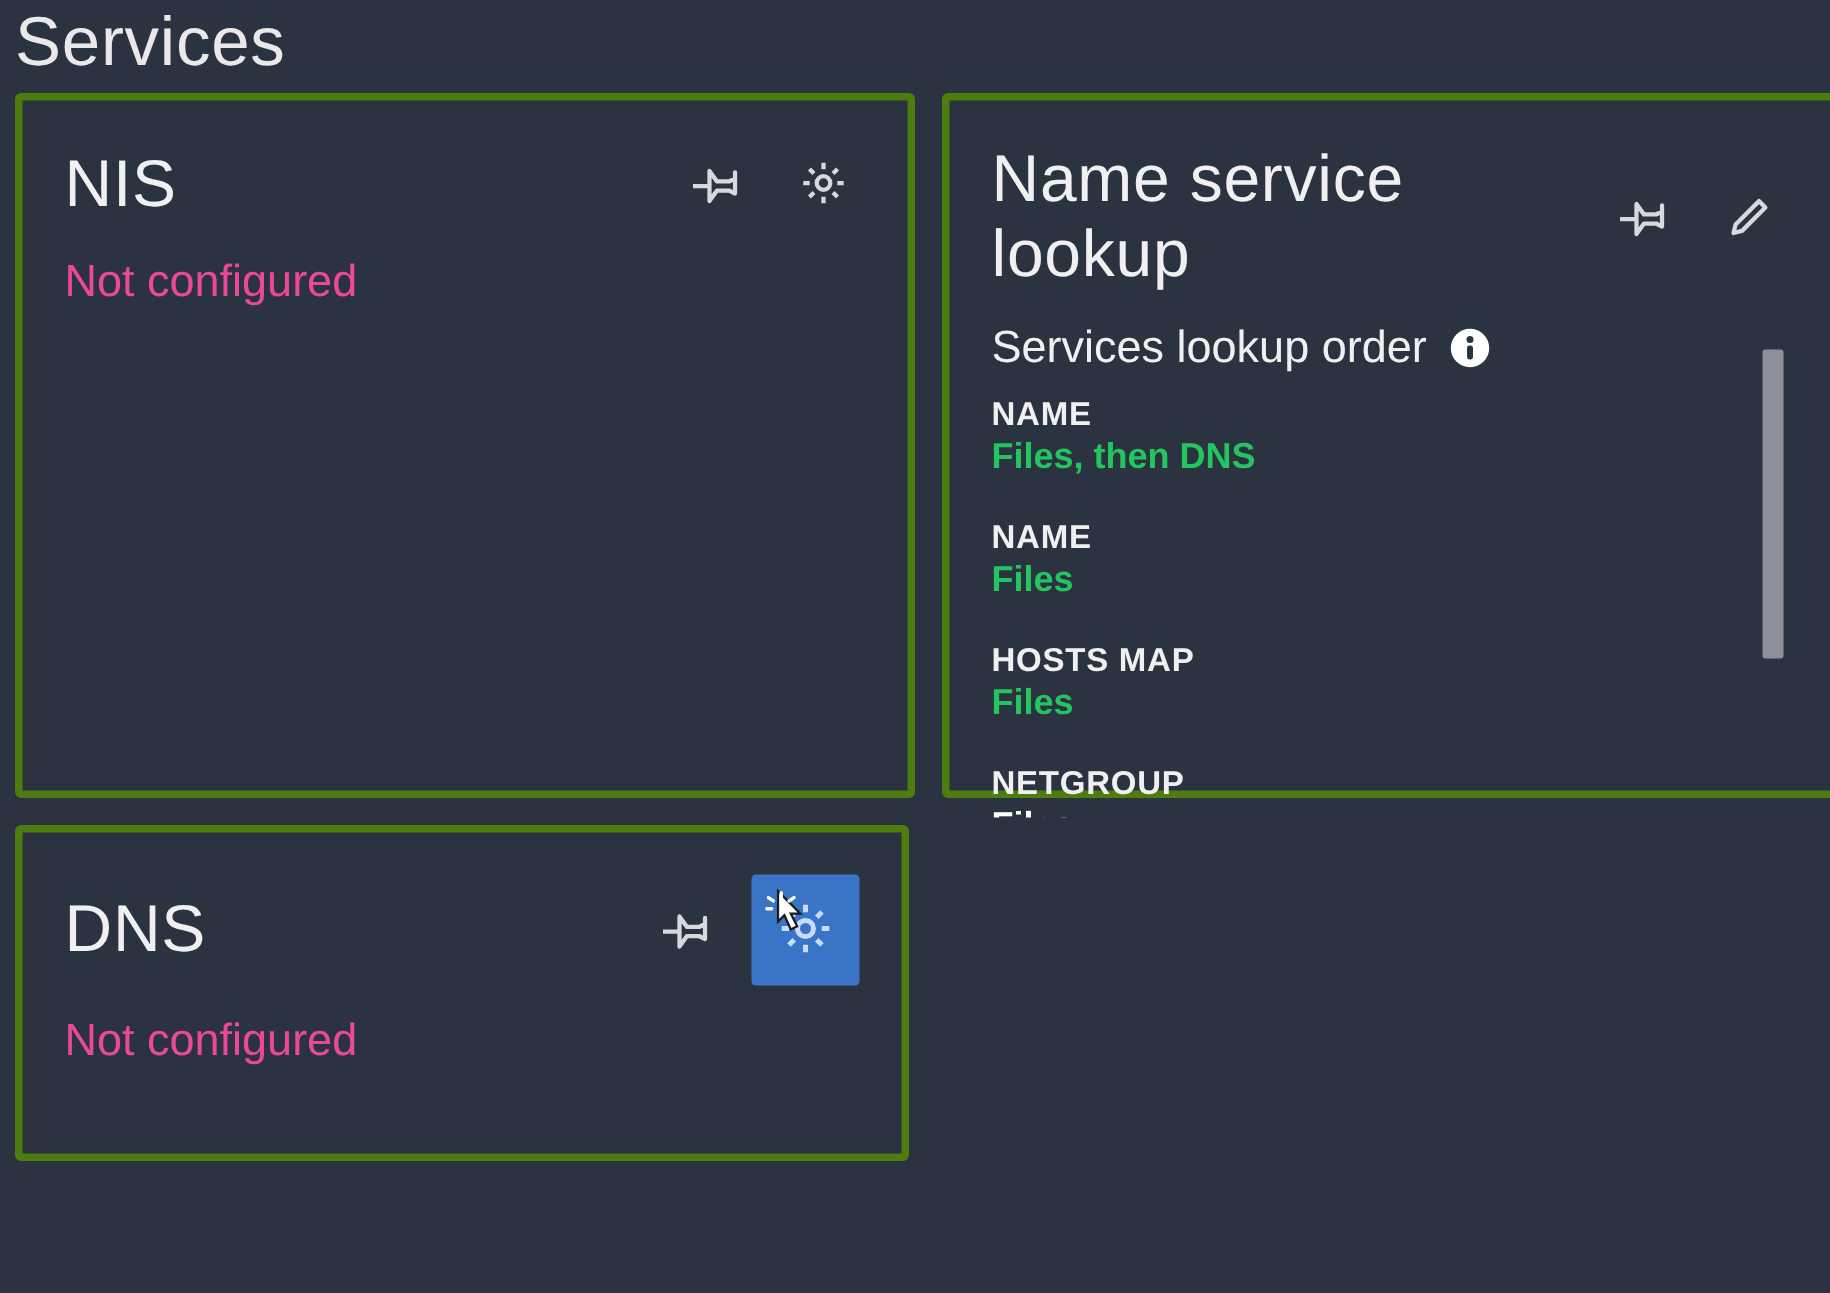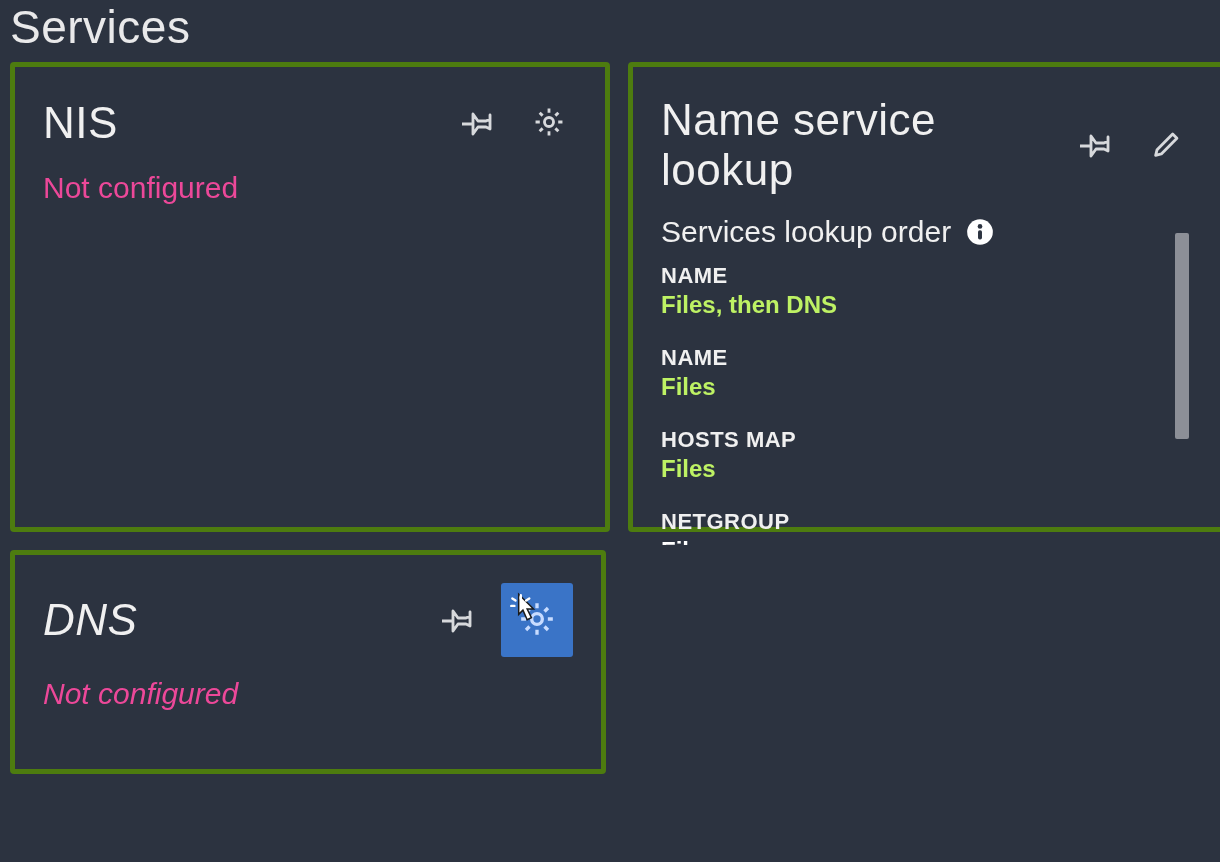--- a/index.html
+++ b/index.html
@@ -30,21 +30,21 @@
   }
   .card {
     border: 5px solid #4d7c0f;
     border-radius: 4px;
     background: #2c3340;
     padding: 28px 28px 20px 28px;
     position: relative;
   }
   .card-nis { height: 470px; }
   .card-nss { height: 470px; }
-  .card-dns { height: 224px; width: 596px; font-style: italic; }
+  .card-dns { height: 224px; width: 596px; }
   .card-header {
     display: flex;
     align-items: center;
     justify-content: space-between;
     margin-bottom: 20px;
   }
   .card-title {
     font-weight: 300;
     font-size: 44px;
     color: #f0f0f0;
@@ -110,21 +110,21 @@
   .svc-item:first-of-type { margin-top: 2px; }
   .svc-label {
     font-size: 22px;
     font-weight: 600;
     color: #f0f0f0;
     letter-spacing: 0.5px;
   }
   .svc-value {
     font-size: 24px;
     font-weight: 600;
-    color: #bef264;
+    color: #22c55e;
     margin-top: 2px;
   }
   .svc-partial {
     font-size: 24px;
     font-weight: 600;
     color: #ffffff;
     margin-top: 2px;
     height: 16px;
     overflow: hidden;
   }

